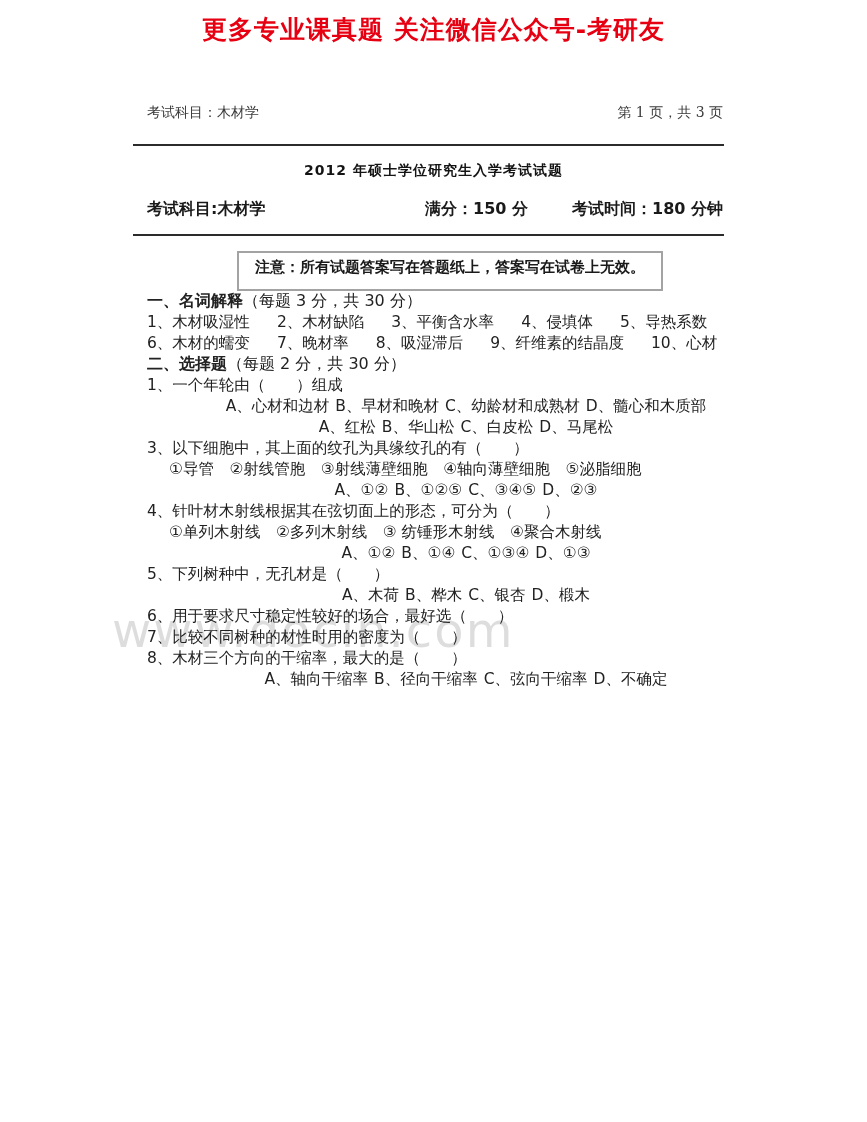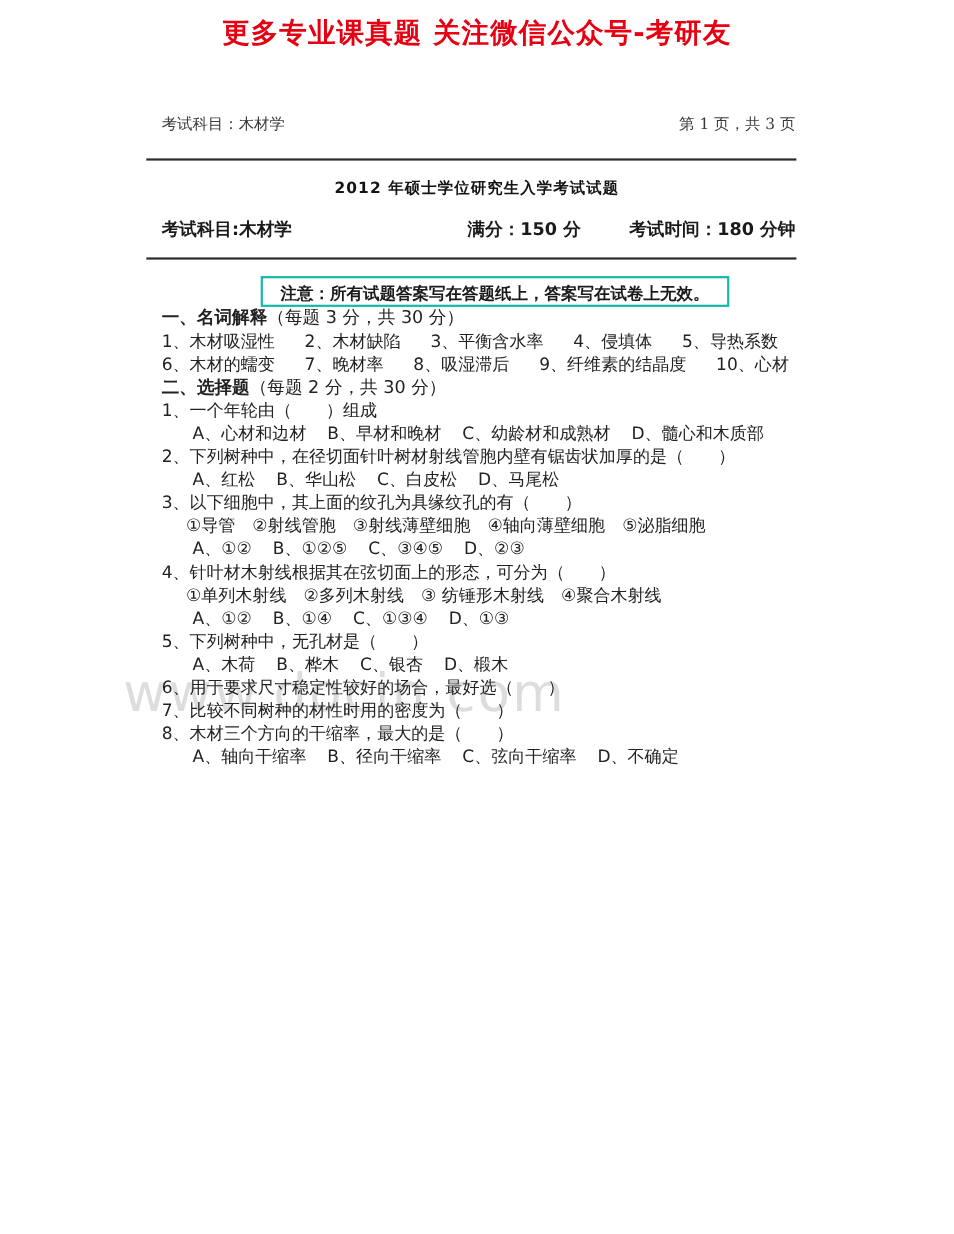--- a/index.html
+++ b/index.html
@@ -59,44 +59,44 @@
     font-size: 16px;
     font-weight: bold;
     color: #1a1a1a;
   }
   .exam-info .full-score { margin-left: auto; }
   .exam-info .duration { margin-left: 44px; }
   .rule2 { margin-top: 14px; }
   .notice-box {
     margin: 15px 0 0 237px;
     width: 422px;
-    border: 2px solid #14b8a6;
+    border: 2px solid #a3a3a3;
     text-align: center;
     font-size: 15px;
     font-weight: bold;
-    padding: 5px 0 0;
+    padding: 5px 0 12px;
     color: #1a1a1a;
   }
   .content {
     margin: 0 110px 0 147px;
     font-size: 15.5px;
     color: #222;
   }
   .content p { margin: 0; }
   .s-heading { margin-top: 18px; font-size: 16px; }
   .s-heading .bold { font-weight: bold; }
   .term-row {
     display: flex;
     margin-top: 11.5px;
     gap: 27px;
     white-space: nowrap;
   }
   .stem { margin-top: 11.5px; }
   .subline { margin-top: 11.5px; padding-left: 22px; display: flex; gap: 20px; white-space: nowrap; }
-  .opts { margin-top: 11.5px; padding-left: 28px; display: flex; gap: 19px; white-space: nowrap; }
+  .opts { margin-top: 11.5px; padding-left: 28px; display: flex; gap: 6px; white-space: nowrap; justify-content: center; }
   .extra-gap { margin-top: 27px; }
 </style>
 </head>
 <body>
 
 <div class="watermark">www.docin.com</div>
 
 <div class="sheet">
 
   <div class="banner">更多专业课真题 关注微信公众号-考研友</div>
@@ -145,21 +145,20 @@
       <p class="stem">1、一个年轮由（　　）组成</p>
       <p class="opts">
         <span>A、心材和边材</span>
         <span>B、早材和晚材</span>
         <span>C、幼龄材和成熟材</span>
         <span>D、髓心和木质部</span>
       </p>
     </div>
 
     <div class="question">
-      <p class="stem">2、下列树种中，在径切面针叶树材射线管胞内壁有锯齿状加厚的是（　　）</p>
       <p class="opts">
         <span>A、红松</span>
         <span>B、华山松</span>
         <span>C、白皮松</span>
         <span>D、马尾松</span>
       </p>
     </div>
 
     <div class="question">
       <p class="stem">3、以下细胞中，其上面的纹孔为具缘纹孔的有（　　）</p>

